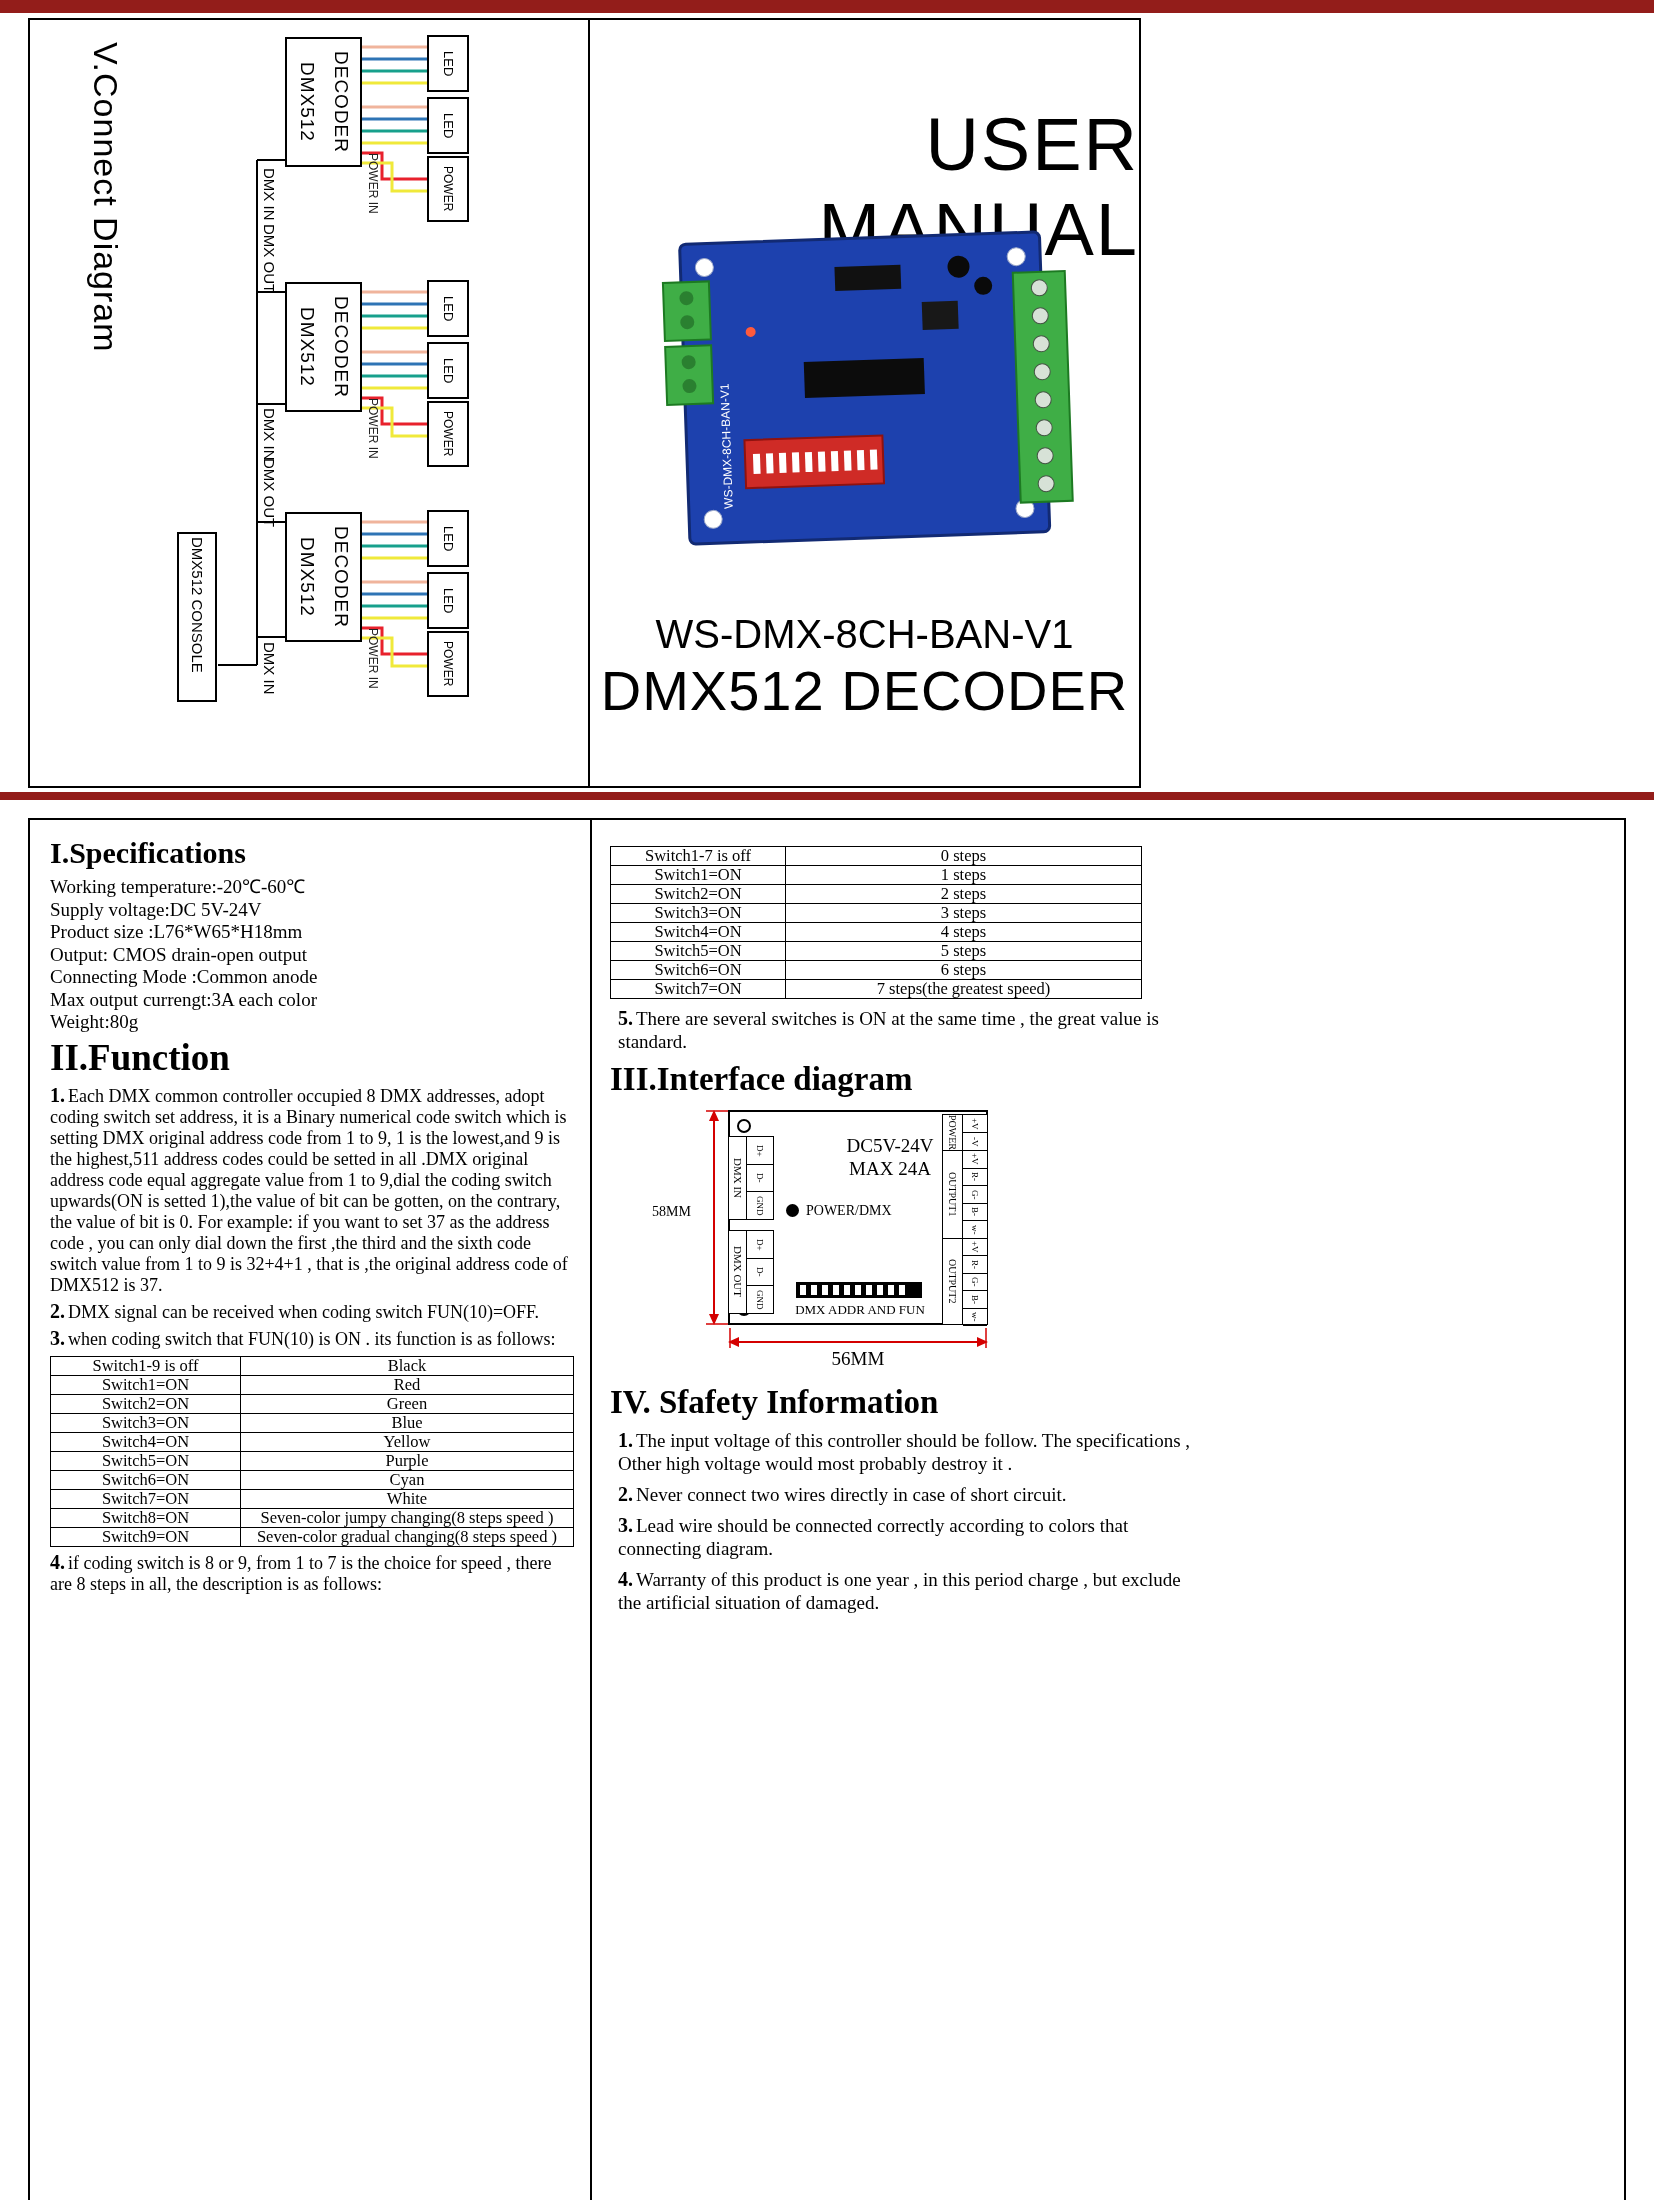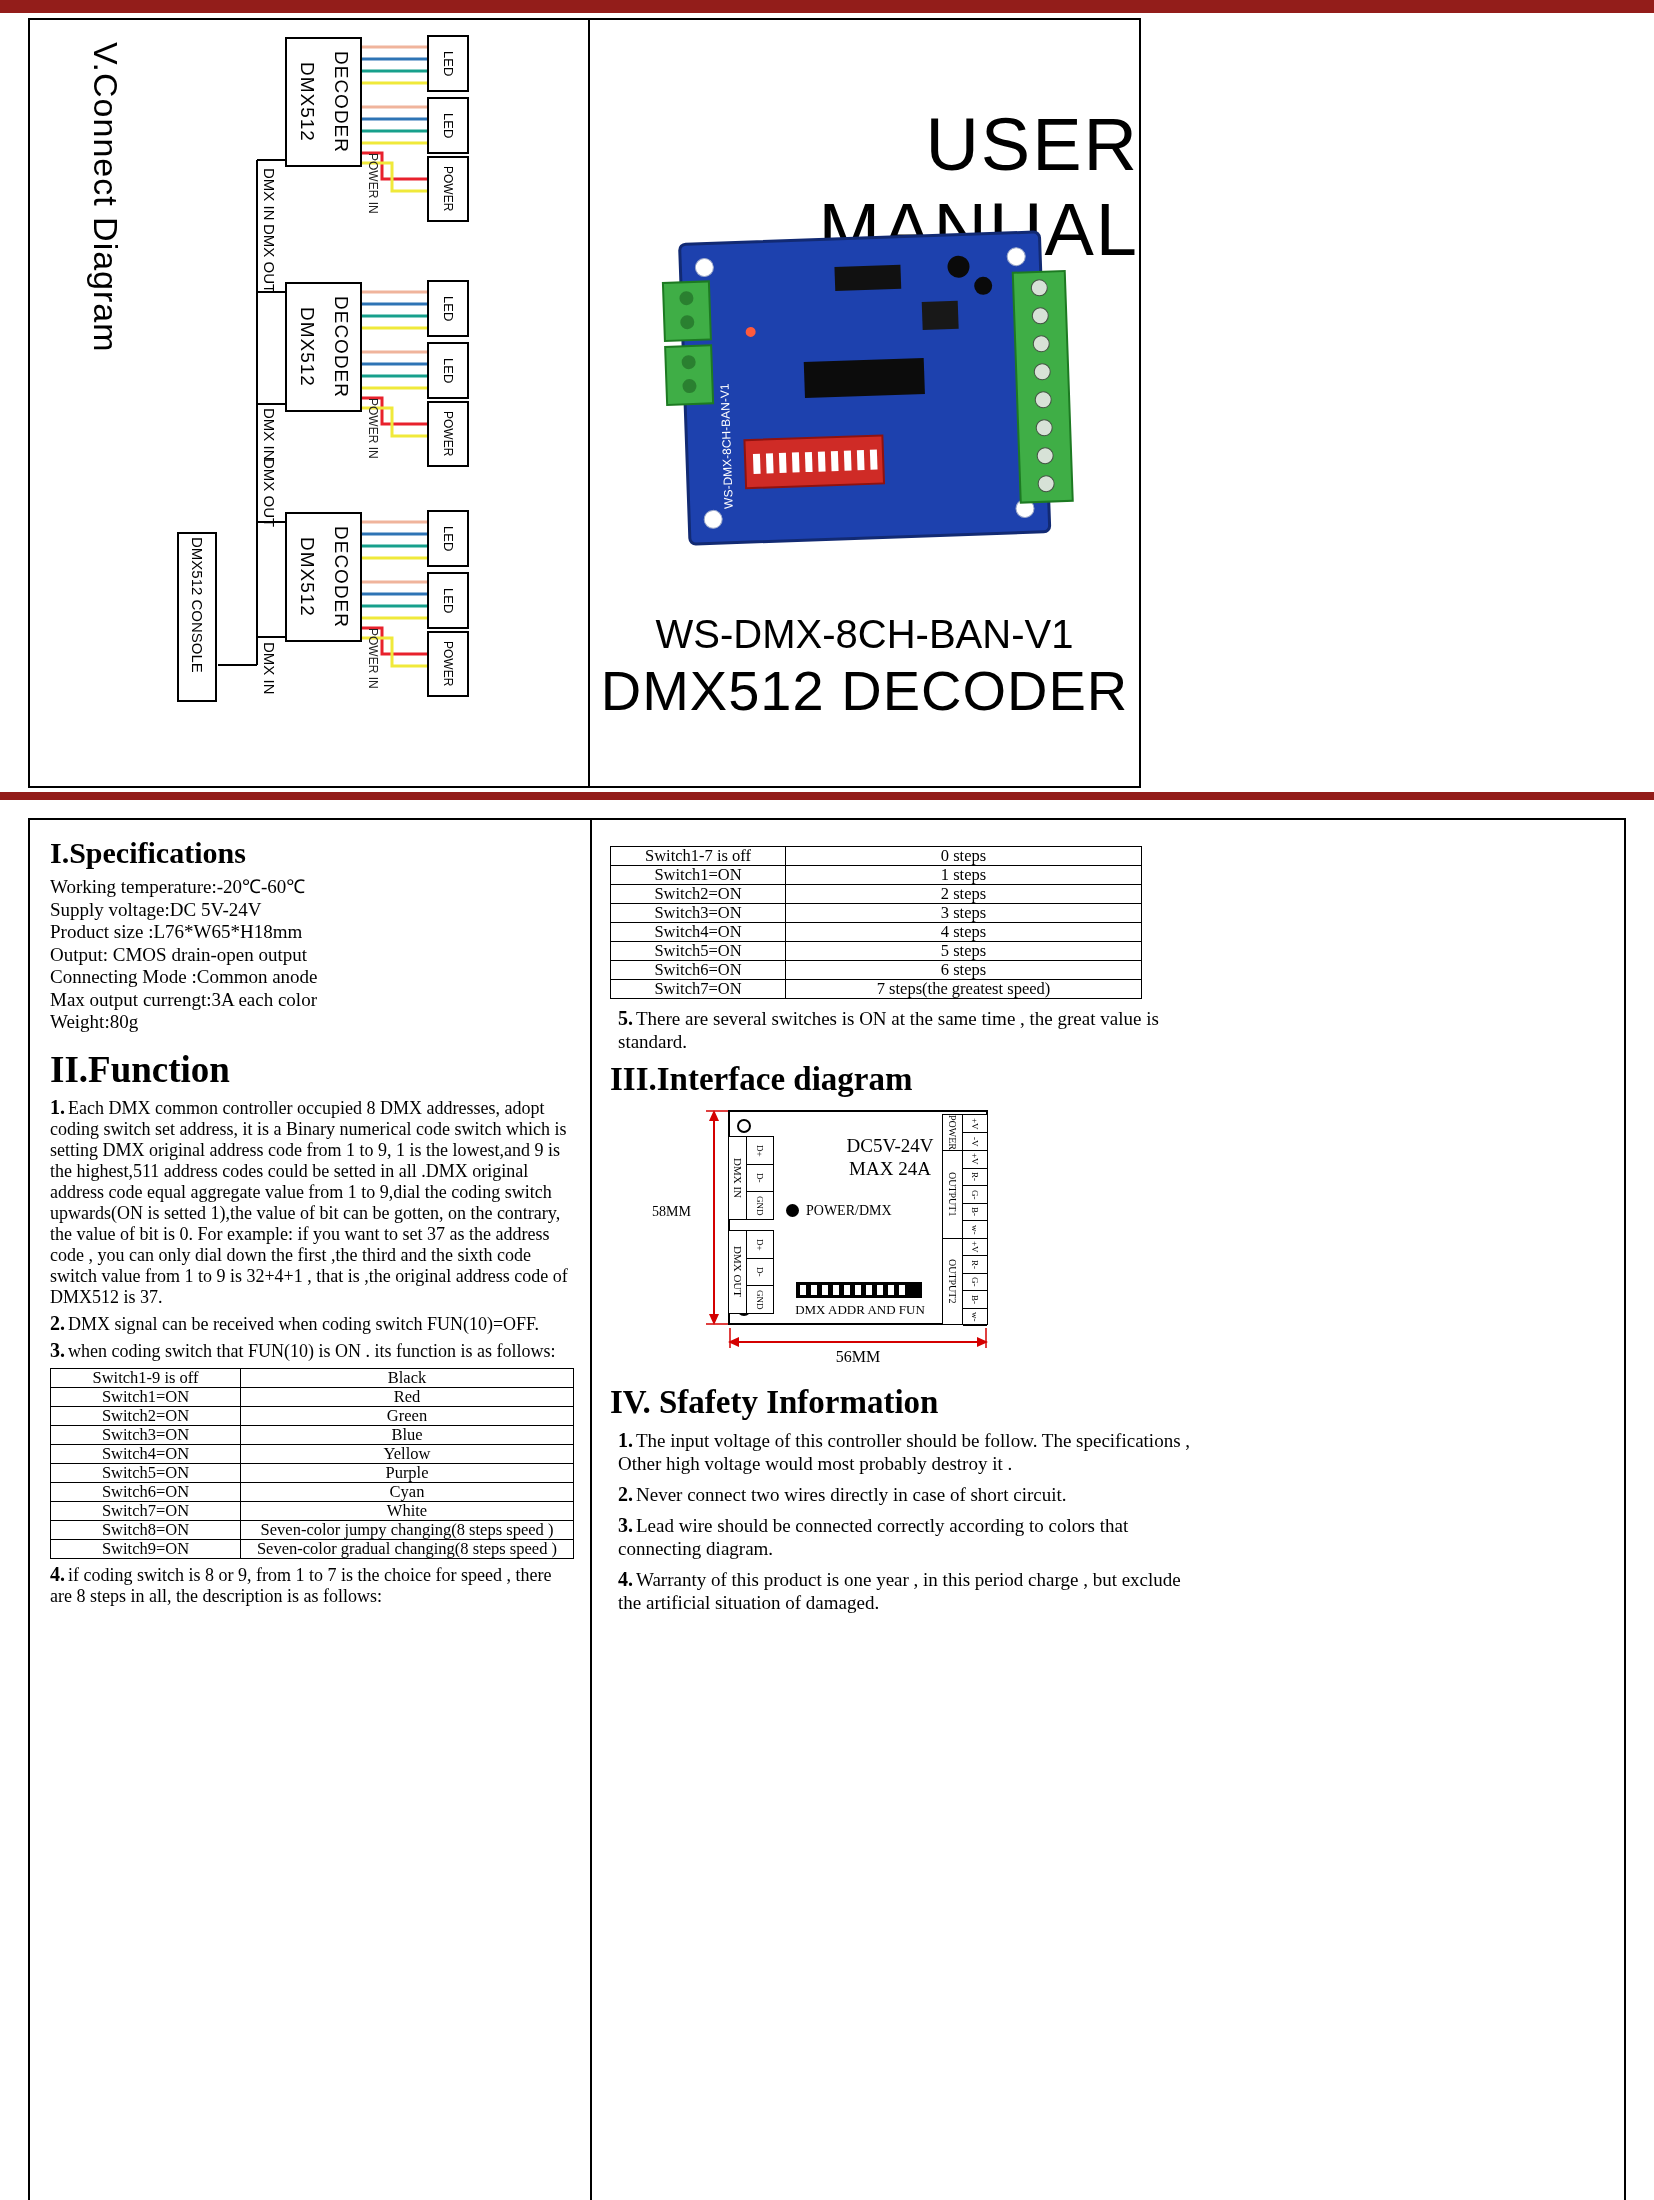--- a/index.html
+++ b/index.html
@@ -47,21 +47,21 @@
   .um-photo { position:absolute; left:50%; transform:translateX(-50%); top:188px; width:480px; height:378px; }
   .um-model { position:absolute; left:0; right:0; top:592px; text-align:center; font-size:40px; }
   .um-product { position:absolute; left:0; right:0; top:638px; text-align:center; font-size:56px; letter-spacing:1px; }
 
   
   .bottom-section { position:absolute; left:28px; top:818px; width:1598px; height:1734px; border:2px solid #000;font-family:Liberation Serif, serif; }
   .col-left { position:absolute; left:0; top:0; width:562px; height:100%; border-right:2px solid #000; padding:16px 16px 0 20px; }
   .col-right { position:absolute; left:562px; top:0; width:620px; height:100%; padding:20px 0 0 18px; }
 
   h2.sect { font-size:30px; font-weight:bold; margin:0 0 6px 0; }
-  h2.sect.big { font-size:37px; margin-top:14px; }
+  h2.sect.big { font-size:37px; margin-top:2px; }
   h2.sect.mid { font-size:33px; margin-top:6px; }
   .spec-line { font-size:19px; line-height:22.5px; }
   p.item { font-size:18px; line-height:21px; margin:5px 0; }
   .col-right p.item { font-size:19px; line-height:23px; margin:8px 8px; }
   p.item b { font-size:20px; padding-right:3px; }
 
   .dtable { border-top:1px solid #000; border-left:1px solid #000; margin-top:6px; }
   .t-color { width:524px; }
   .t-speed { width:532px; }
   .trow { display:grid; }
@@ -91,21 +91,21 @@
   .rl:last-child { border-bottom:none; }
   .rl.h36 { height:36px; } .rl.h88 { height:88px; } .rl.h87 { height:86px; }
   .rpins { flex:1; display:flex; flex-direction:column; }
   .rpins .pgroup { display:flex; flex-direction:column; }
   .rpin { border-bottom:1px solid #000; font-size:9px; display:flex; align-items:center; justify-content:center; writing-mode:vertical-lr; }
   .pg-power .rpin { height:18px; } .pg-out .rpin { height:17.5px; }
   .dip { position:absolute; left:66px; top:170px; width:126px; height:16px; background:#000; display:flex; align-items:center; gap:5px; padding:0 4px; }
   .dip i { display:block; width:6px; height:10px; background:#fff; }
   .dip-label { position:absolute; left:20px; top:190px; width:220px; text-align:center; font-size:13px; }
   .dim-v-label { position:absolute; left:42px; top:98px; font-size:14px; }
-  .dim-h-label { position:absolute; left:188px; top:242px; width:120px; text-align:center; font-size:16px; }
+  .dim-h-label { position:absolute; left:188px; top:242px; width:120px; text-align:center; font-size:19px; }
 </style>
 </head>
 <body>
 
 <div class="page">
   <div class="red-bar"></div>
 
   <div class="top-section">
 
     <div class="panel-connect">

